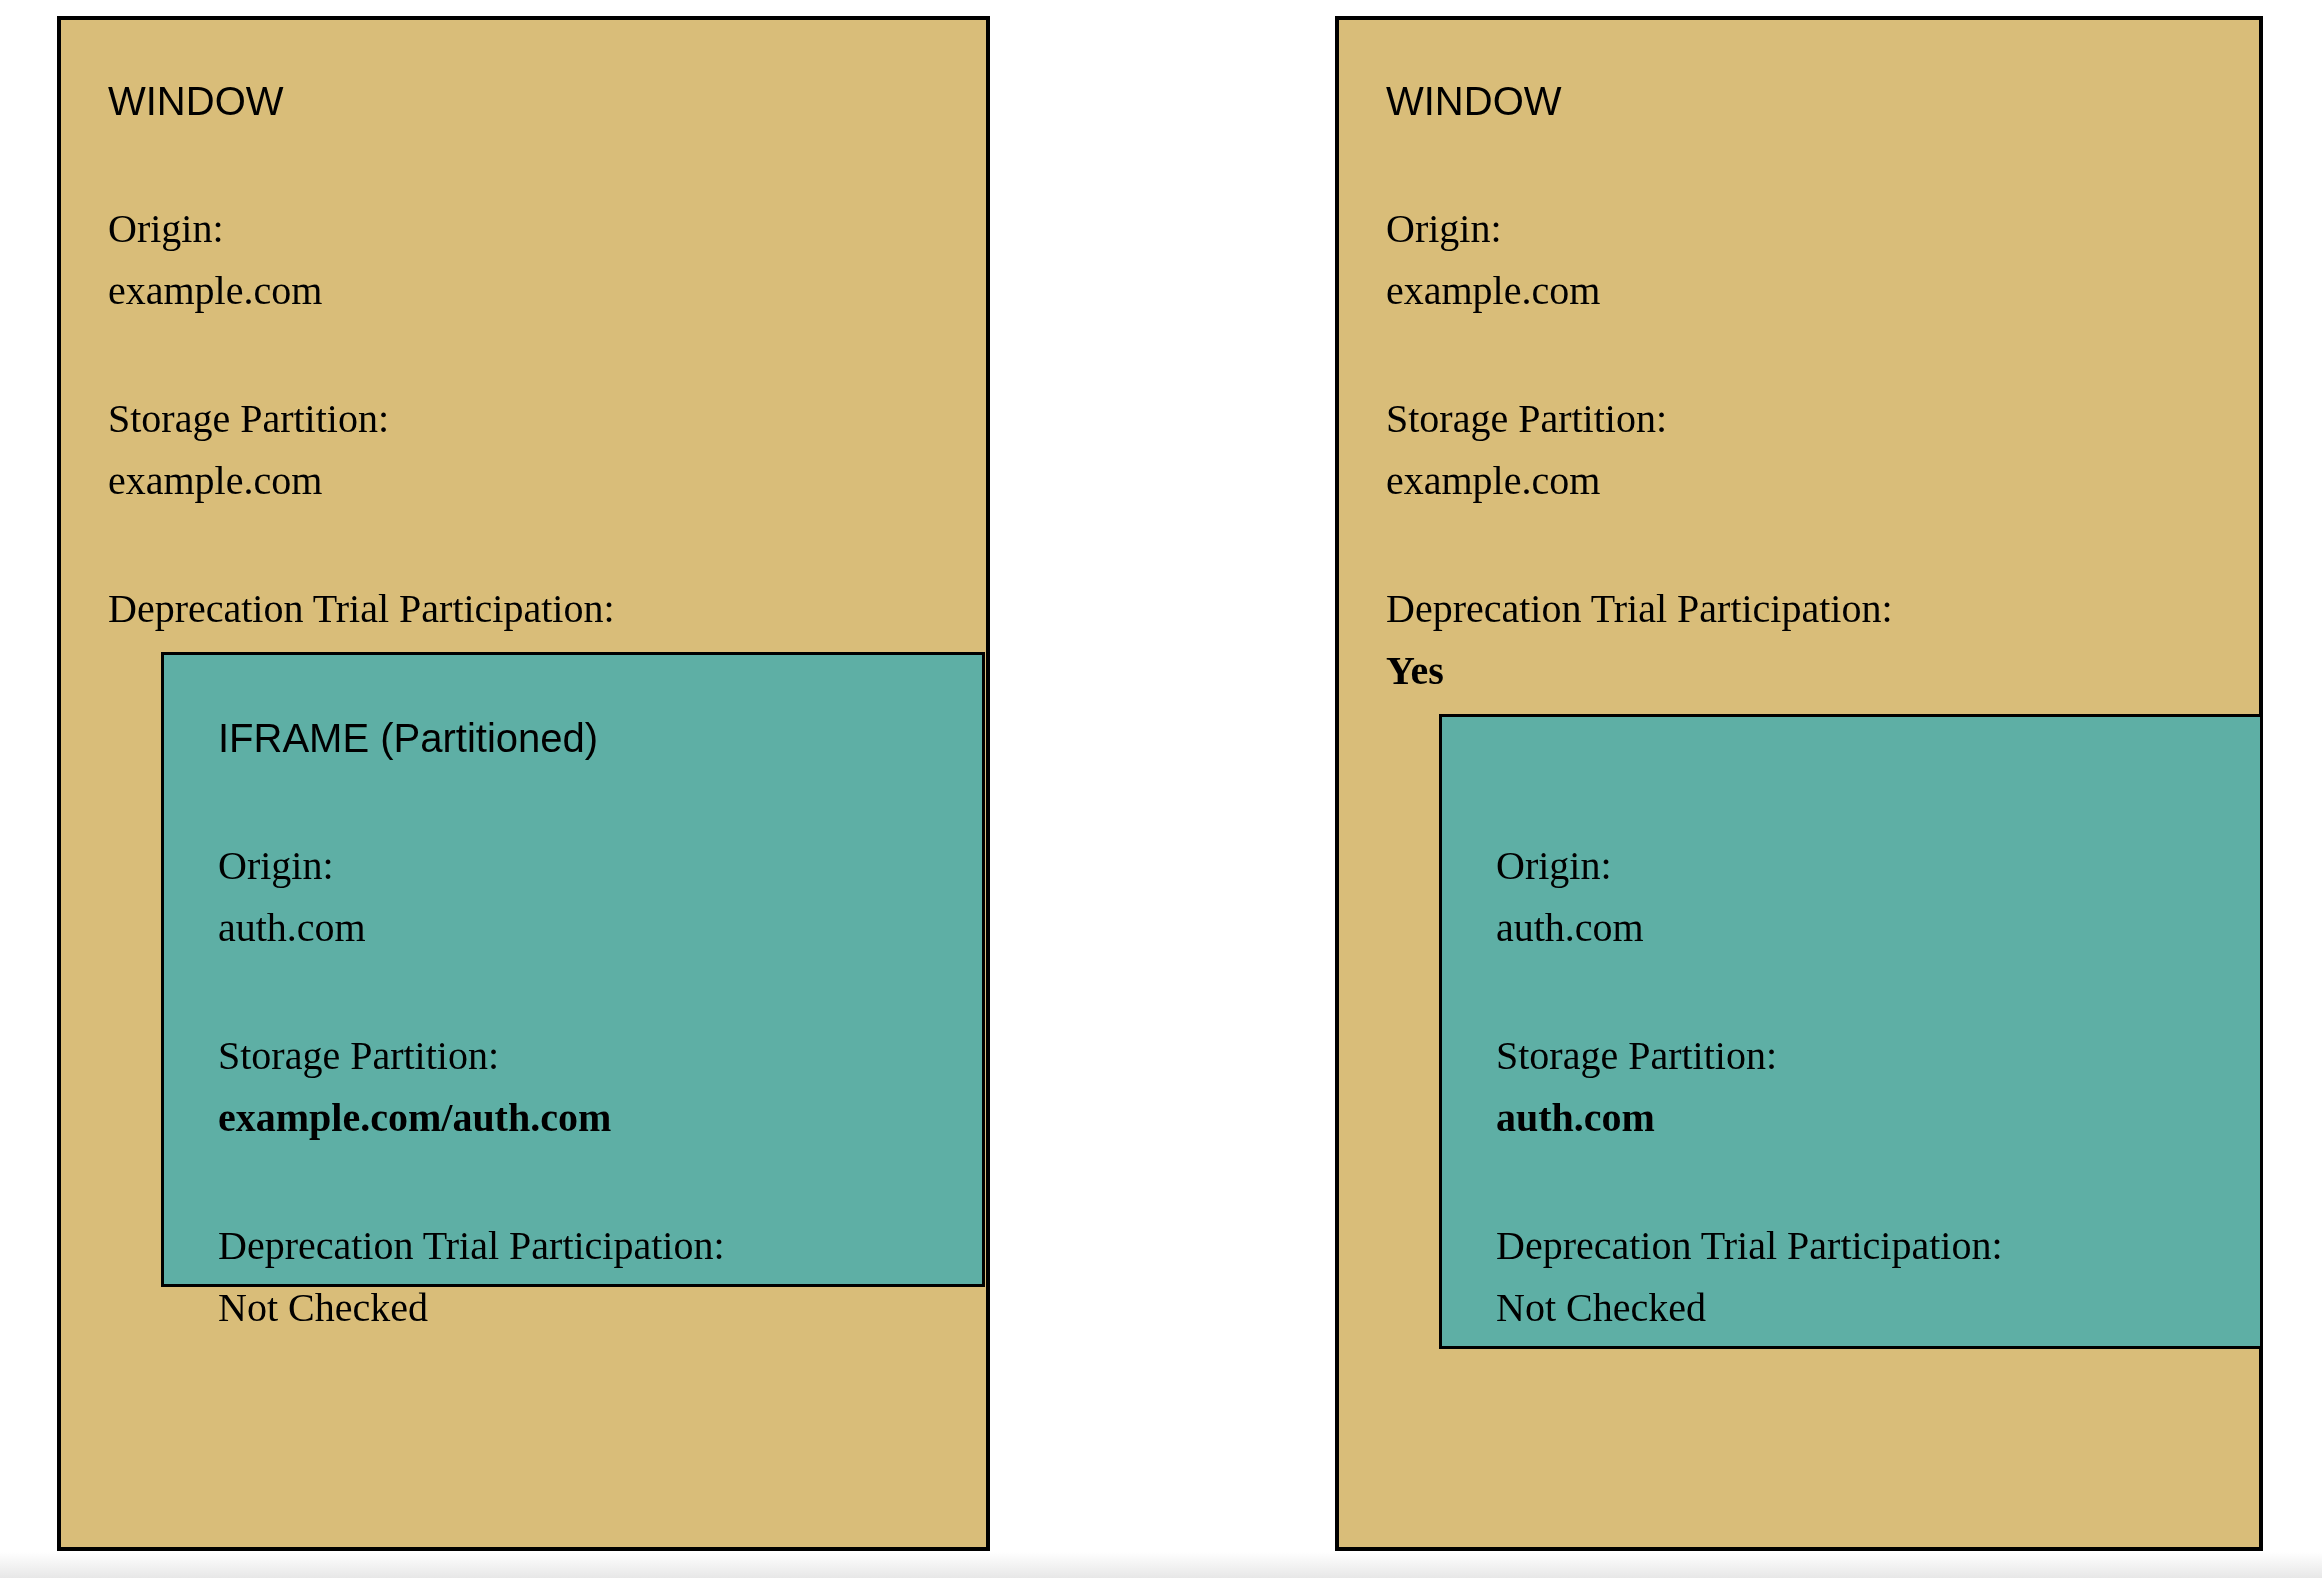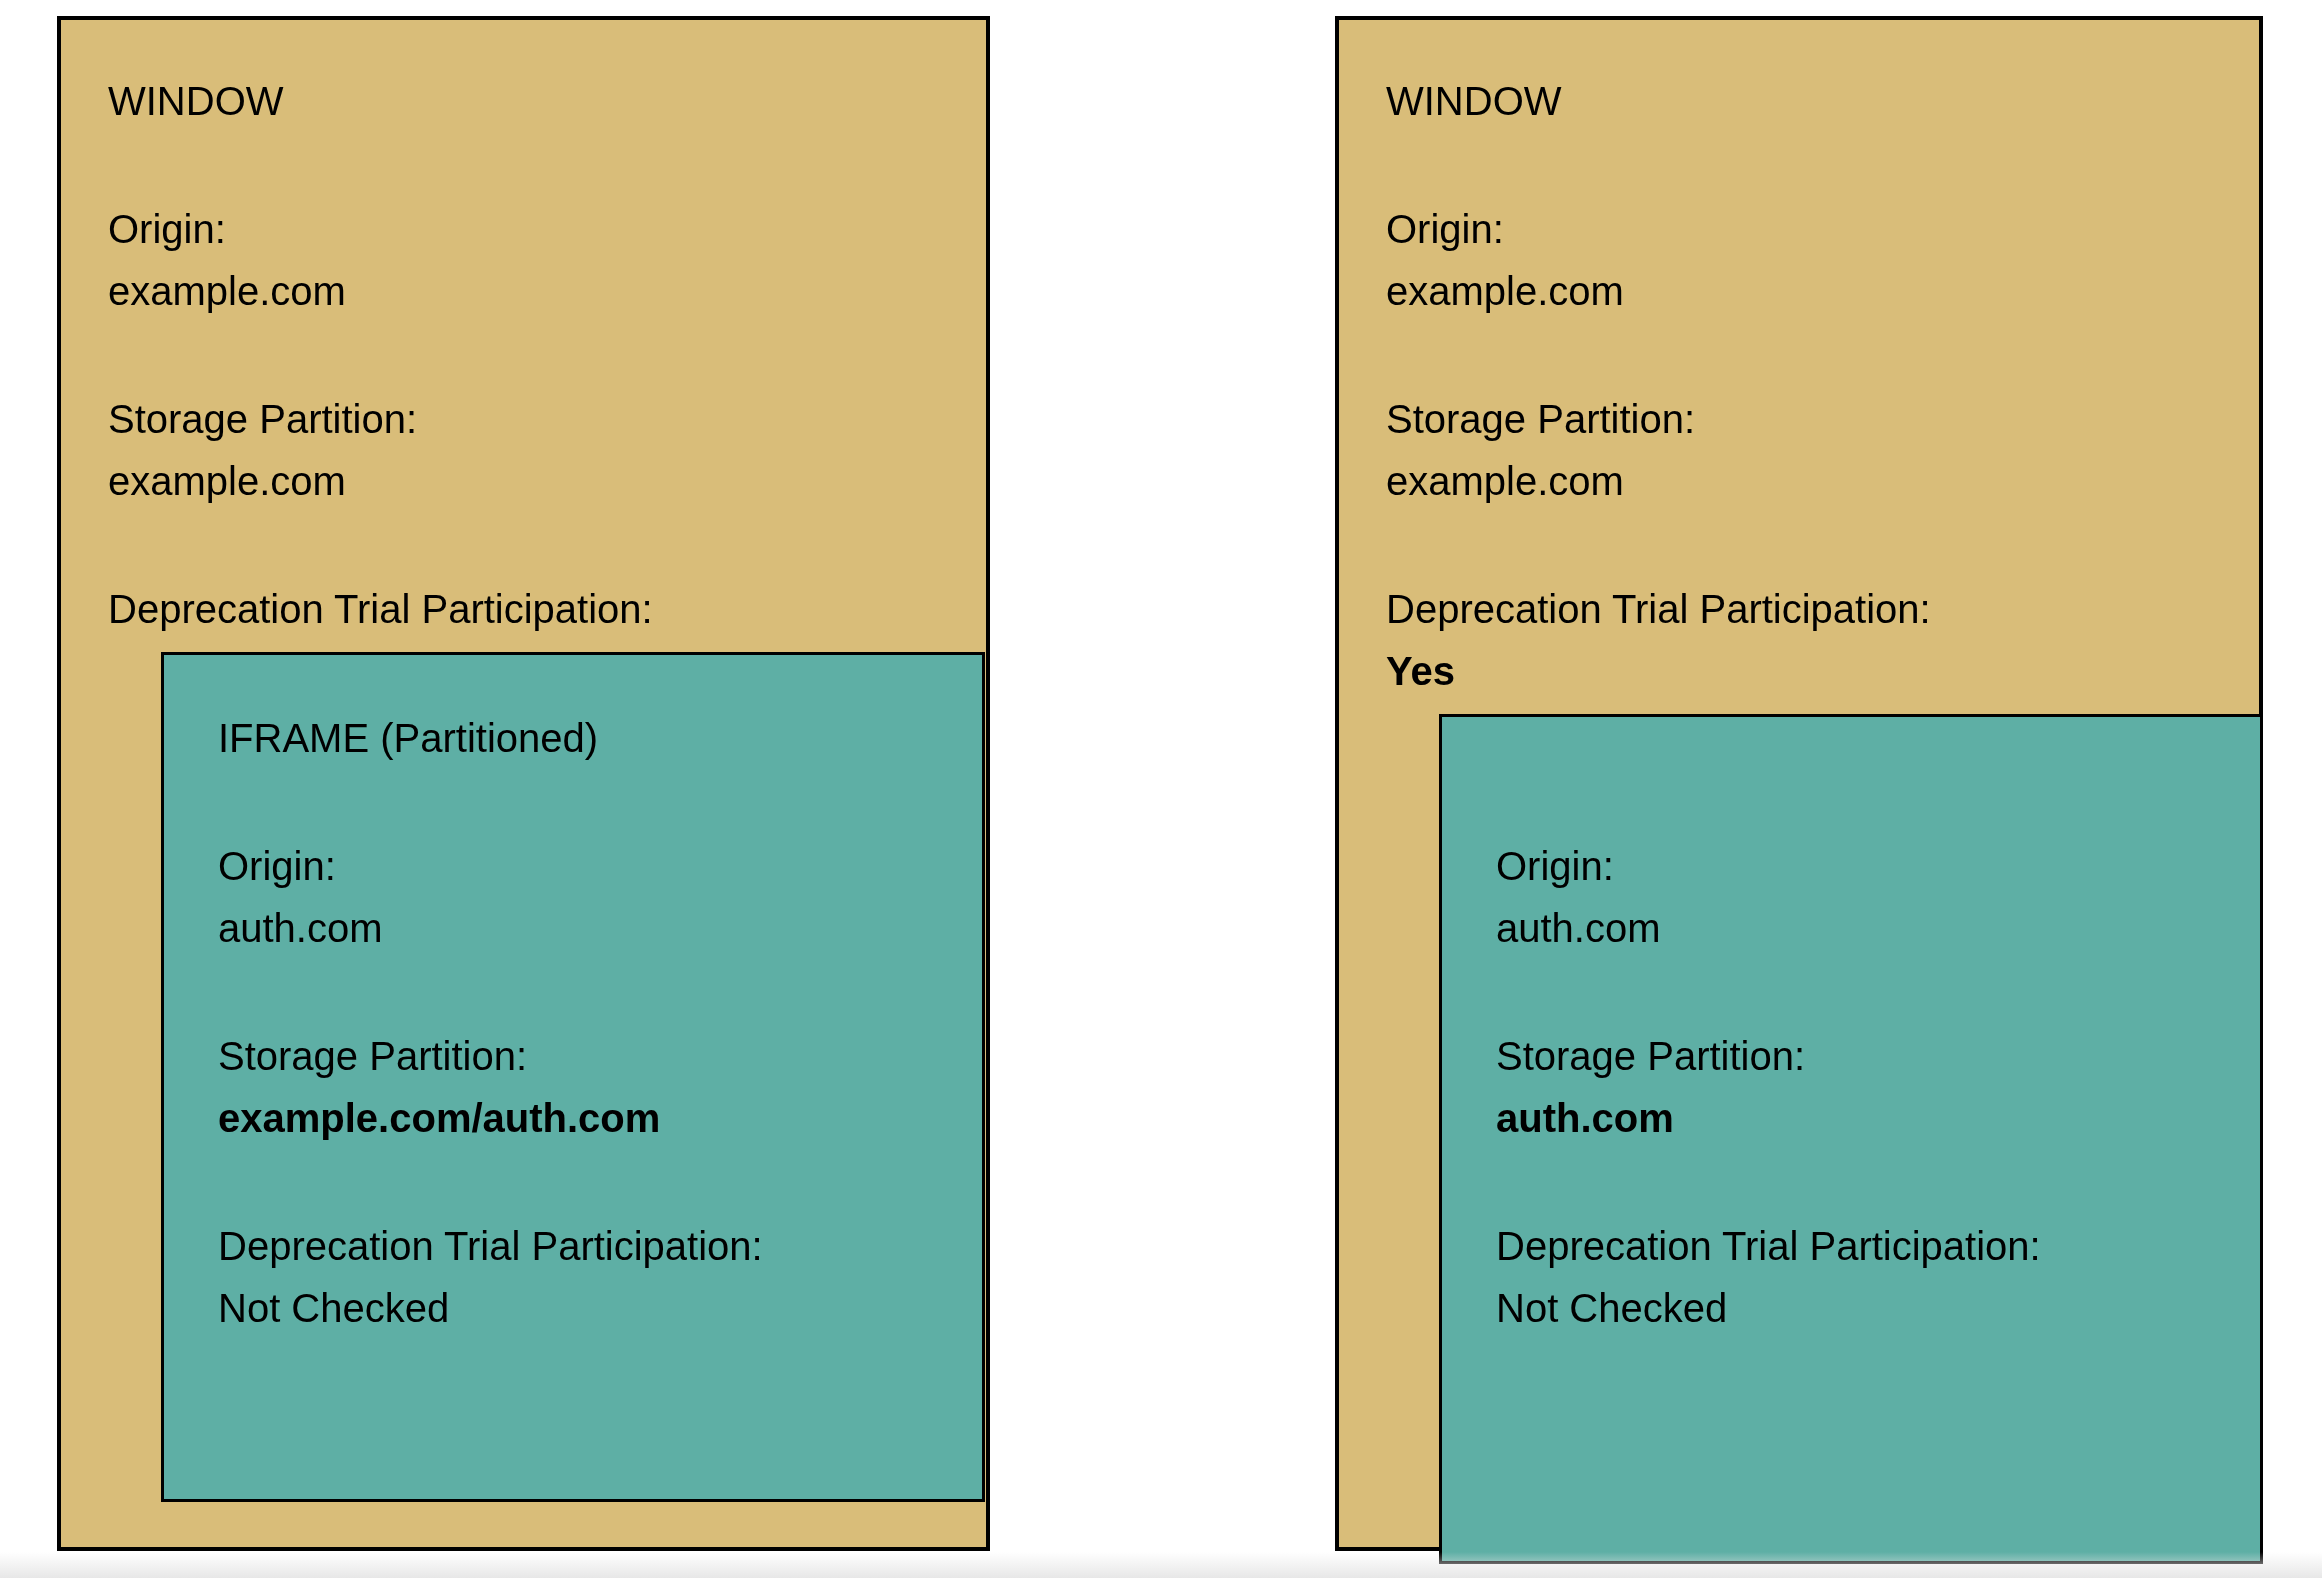--- a/index.html
+++ b/index.html
@@ -20,29 +20,29 @@
     border: 4px solid #000000;
     padding: 50px 46px 16px 47px;
     font-size: 40px;
     line-height: 62px;
   }
   .window-box.left  { left: 57px;   width: 933px; }
   .window-box.right { left: 1335px; width: 928px; }
 
   .box-title { font-weight: 400; }
 
-  .field { margin-top: 66px; }
+  .field { margin-top: 66px; font-family: Liberation Serif, serif; }
   .field .label, .field .value { display: block; }
   .bold { font-weight: 700; }
 
   .iframe-box {
     margin-top: 12px;
     margin-left: 53px;
     width: 824px;
-    height: 850px;
+    height: 635px;
     background: #5EAFA5;
     border: 3px solid #000000;
     padding: 52px 40px 0 54px;
   }
 
   .bottom-edge {
     position: absolute;
     left: 0; right: 0; bottom: 0;
     height: 26px;
     background: linear-gradient(to bottom, rgba(255,255,255,0), #e7e7e7);

